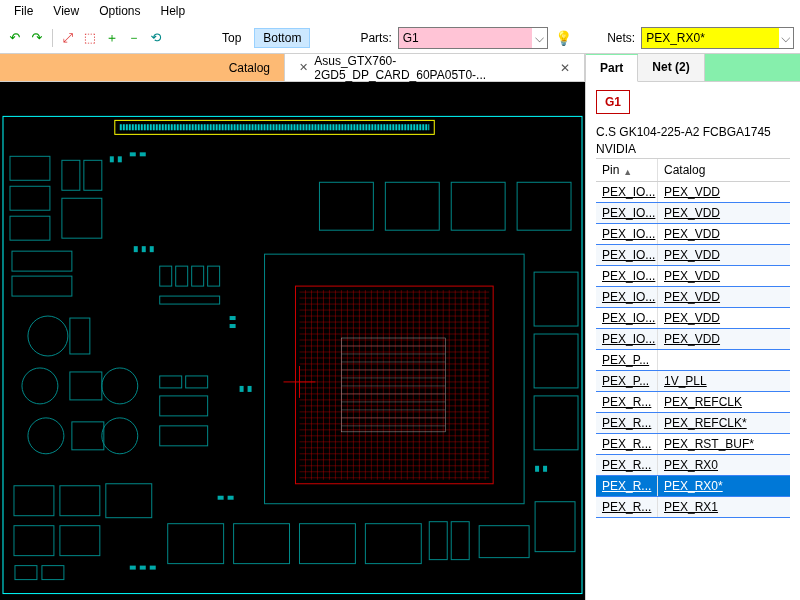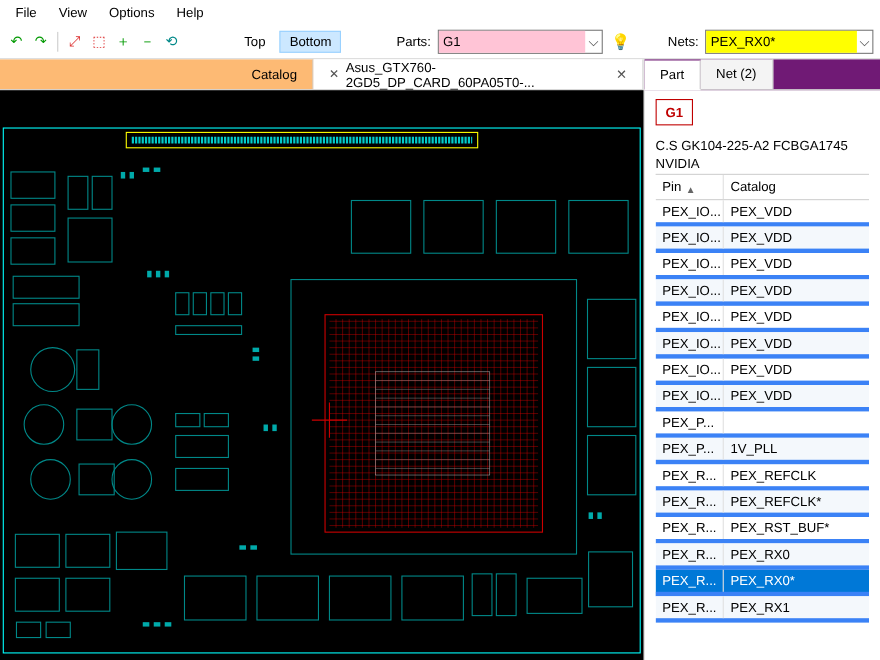--- a/index.html
+++ b/index.html
@@ -30,32 +30,32 @@
   .tabrow { height: 28px; display: flex; align-items: stretch; background: #f4f4f4; border-bottom: 1px solid #d0d0d0; }
   .tab { display: flex; align-items: center; padding: 0 14px; border-right: 1px solid #d0d0d0; cursor: pointer; gap: 6px; }
   .tab.catalog { flex: 1; justify-content: flex-end; background: #fdba74; }
   .tab.file { background: #fff; font-size: 11px; max-width: 300px; }
   .tab .x { color: #555; cursor: pointer; }
   .shuffle { font-size: 11px; color: #555; }
   
   .pcb { flex: 1; background: #000; position: relative; overflow: hidden; }
   .pcb svg { width: 100%; height: 100%; }
   
-  .rtabs { height: 28px; display: flex; align-items: stretch; border-bottom: 1px solid #d0d0d0; background: #701a75; }
+  .rtabs { height: 28px; display: flex; align-items: stretch; border-bottom: 1px solid #d0d0d0; background: #86efac; font-weight: bold; }
   .rtab { padding: 6px 14px; border-right: 1px solid #d0d0d0; cursor: pointer; background: #f4f4f4; }
   .rtab.active { background: #fff; border-bottom: 1px solid #fff; position: relative; top: 1px; }
   .rbody { flex: 1; padding: 8px 10px; display: flex; flex-direction: column; overflow: hidden; }
   .part-badge { display: inline-block; border: 1px solid #c00000; color: #c00000; font-weight: bold; padding: 4px 8px; margin-bottom: 10px; }
   .part-desc { line-height: 1.4; }
   .pin-table { flex: 1; overflow-y: auto; border-top: 1px solid #d0d0d0; }
   .pin-head { display: flex; background: #fff; border-bottom: 1px solid #d0d0d0; position: sticky; top: 0; }
   .pin-head div { padding: 4px 6px; font-weight: normal; display: flex; align-items: flex-end; gap: 4px; }
   .pin-col { width: 62px; border-right: 1px solid #e0e0e0; overflow: hidden; white-space: nowrap; }
   .net-col { flex: 1; overflow: hidden; white-space: nowrap; }
-  .pin-row { display: flex; border-bottom: 4px solid #3b82f6; cursor: default; }
+  .pin-row { display: flex; border-bottom: 1px solid #3b82f6; cursor: default; text-decoration: underline; }
   .pin-row.even { background: #f4f8fc; }
   .pin-row div { padding: 3px 6px; }
   .pin-row.sel { background: #0078d7; color: #fff; }
   .sort-arrow { font-size: 9px; color: #666; }
 </style>
 </head>
 <body>
 
 <div class="menubar">
   <span>File</span>

